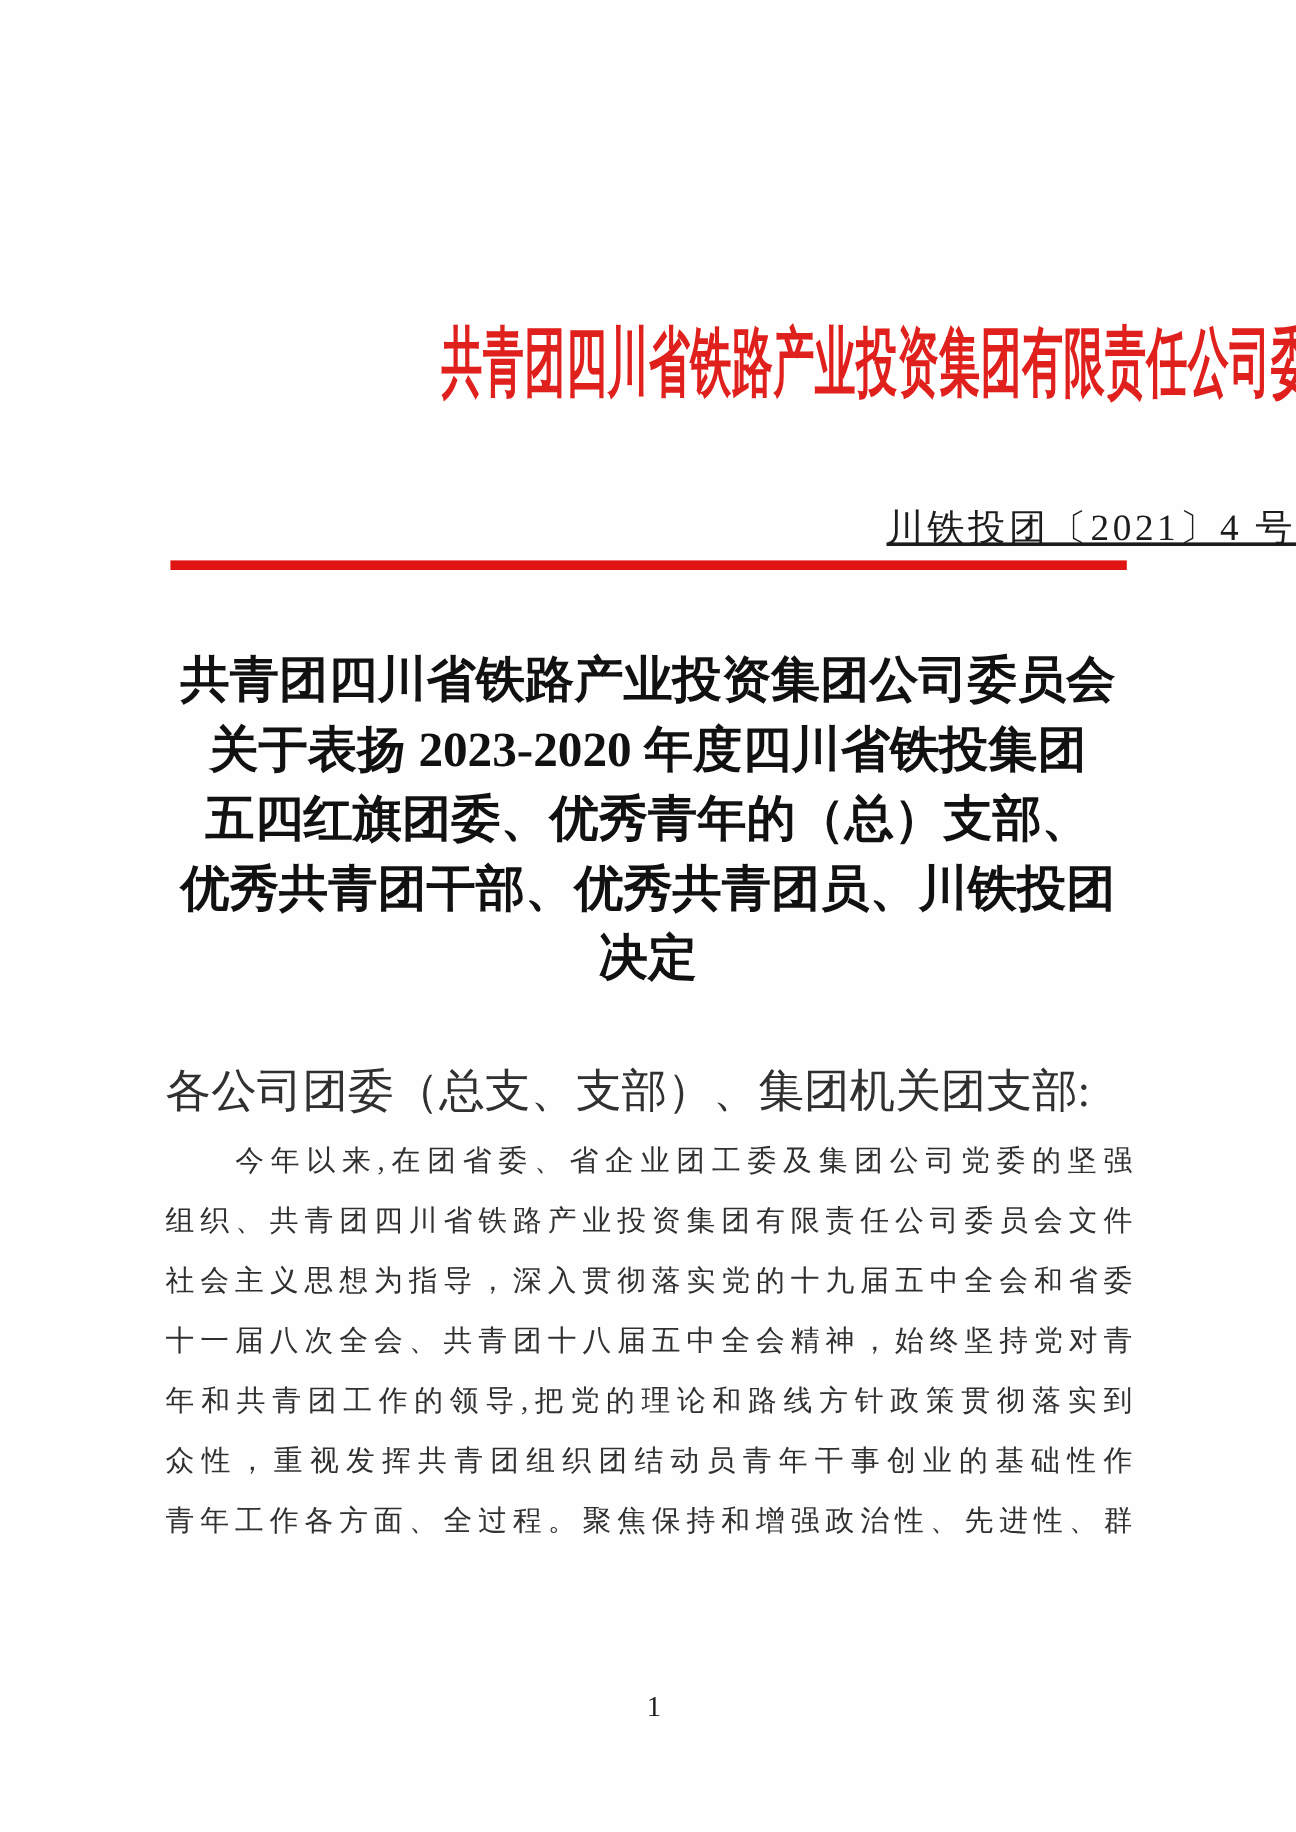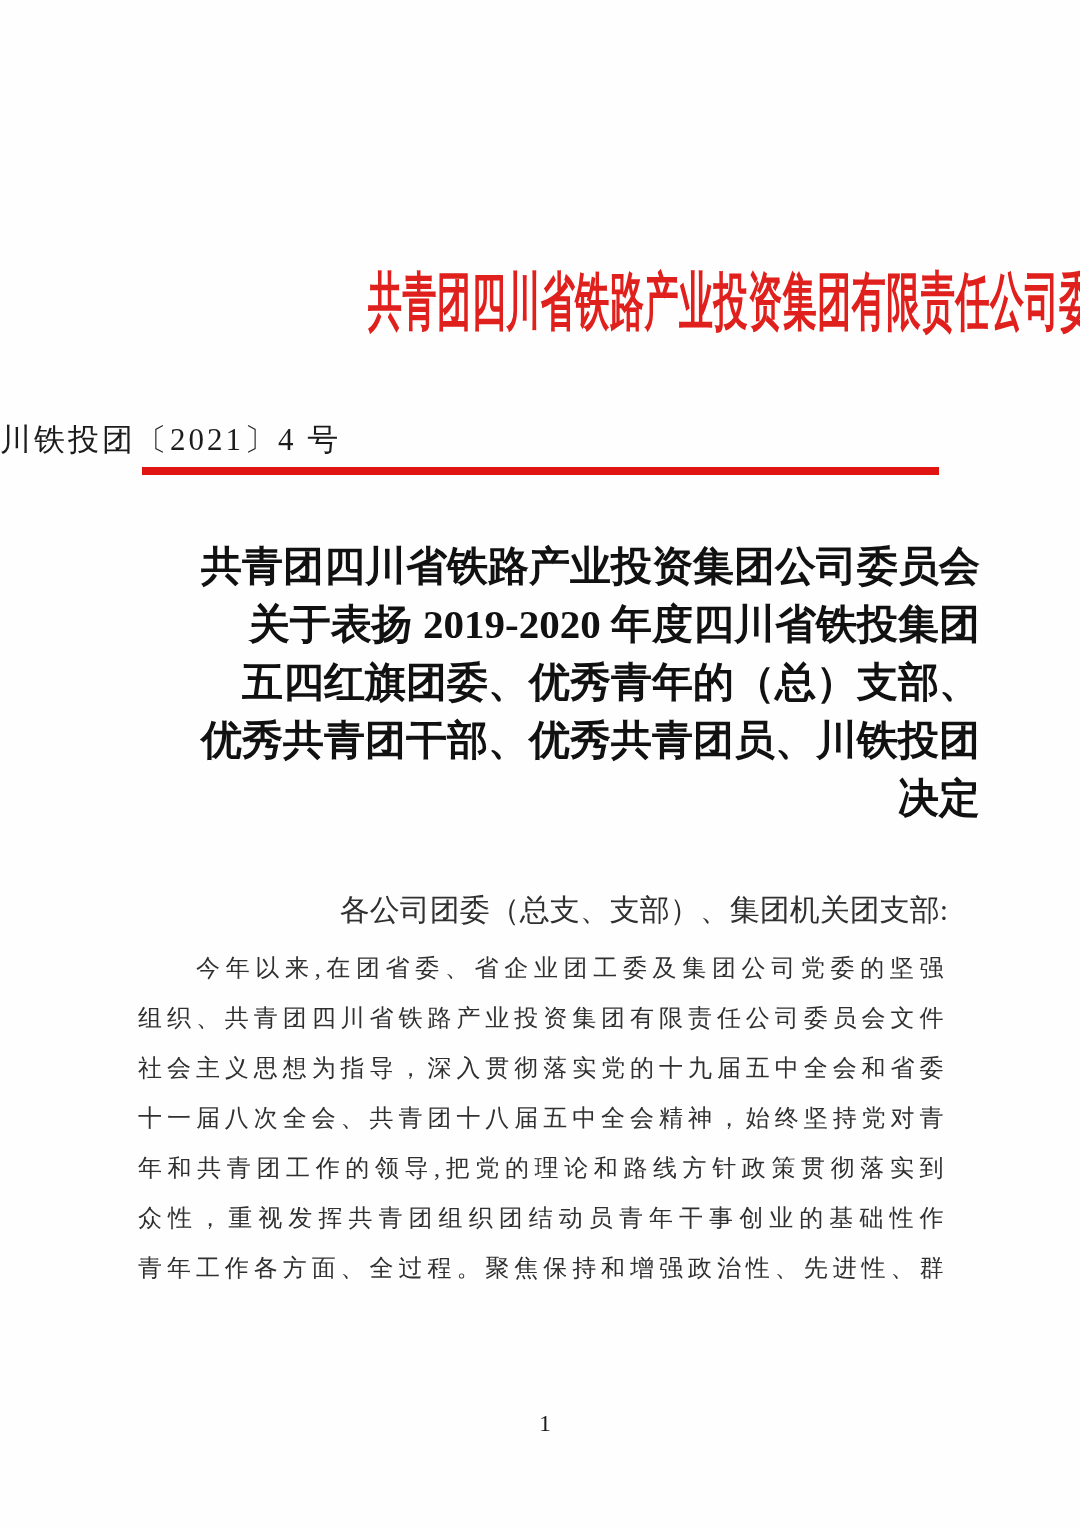--- a/index.html
+++ b/index.html
@@ -30,44 +30,44 @@
     font-size:63px;
     font-weight:bold;
     color:var(--red-header);
     transform:scaleX(0.54);
     transform-origin:50% 50%;
     letter-spacing:1px;
     line-height:96px;
   }
   .doc-number{
     position:absolute;top:420px;left:0;width:1080px;
-    text-align:left;
+    text-align:right;
     font-size:31px;
     letter-spacing:3px;
     color:#1c1c1c;
     line-height:40px;
+    text-decoration:underline;
   }
   .red-line{
     position:absolute;top:467px;left:142px;width:797px;height:8px;
     background:var(--red-line);
   }
   .doc-title{
     position:absolute;top:537px;left:100px;width:880px;
-    text-align:right;
+    text-align:center;
     font-size:41px;
     font-weight:bold;
     color:var(--ink);
     line-height:58px;
   }
   .salutation{
     position:absolute;top:889px;left:138px;width:810px;
-    font-size:30px;
+    font-size:38px;
     color:var(--body-ink);
     line-height:42px;
-    text-align:right;
   }
   .body-paragraph{
     position:absolute;top:943px;left:138px;width:806px;
     font-size:24px;
     color:var(--body-ink);
   }
   .body-line{
     height:50px;
     line-height:50px;
     text-align:justify;
@@ -93,21 +93,21 @@
   <div class="red-header-wrap">
     <span class="red-header">共青团四川省铁路产业投资集团有限责任公司委员会文件</span>
   </div>
 
   <div class="doc-number">川铁投团〔2021〕4 号</div>
 
   <div class="red-line"></div>
 
   <div class="doc-title">
     <div>共青团四川省铁路产业投资集团公司委员会</div>
-    <div>关于表扬 2019-2020 年度四川省铁投集团</div>
+    <div>关于表扬 2023-2020 年度四川省铁投集团</div>
     <div>五四红旗团委、优秀青年的（总）支部、</div>
     <div>优秀共青团干部、优秀共青团员、川铁投团</div>
     <div>决定</div>
   </div>
 
   <div class="salutation">各公司团委（总支、支部）、集团机关团支部:</div>
 
   <div class="body-paragraph">
     <div class="body-line indent">今年以来,在团省委、省企业团工委及集团公司党委的坚强</div>
     <div class="body-line">组织、共青团四川省铁路产业投资集团有限责任公司委员会文件</div>

